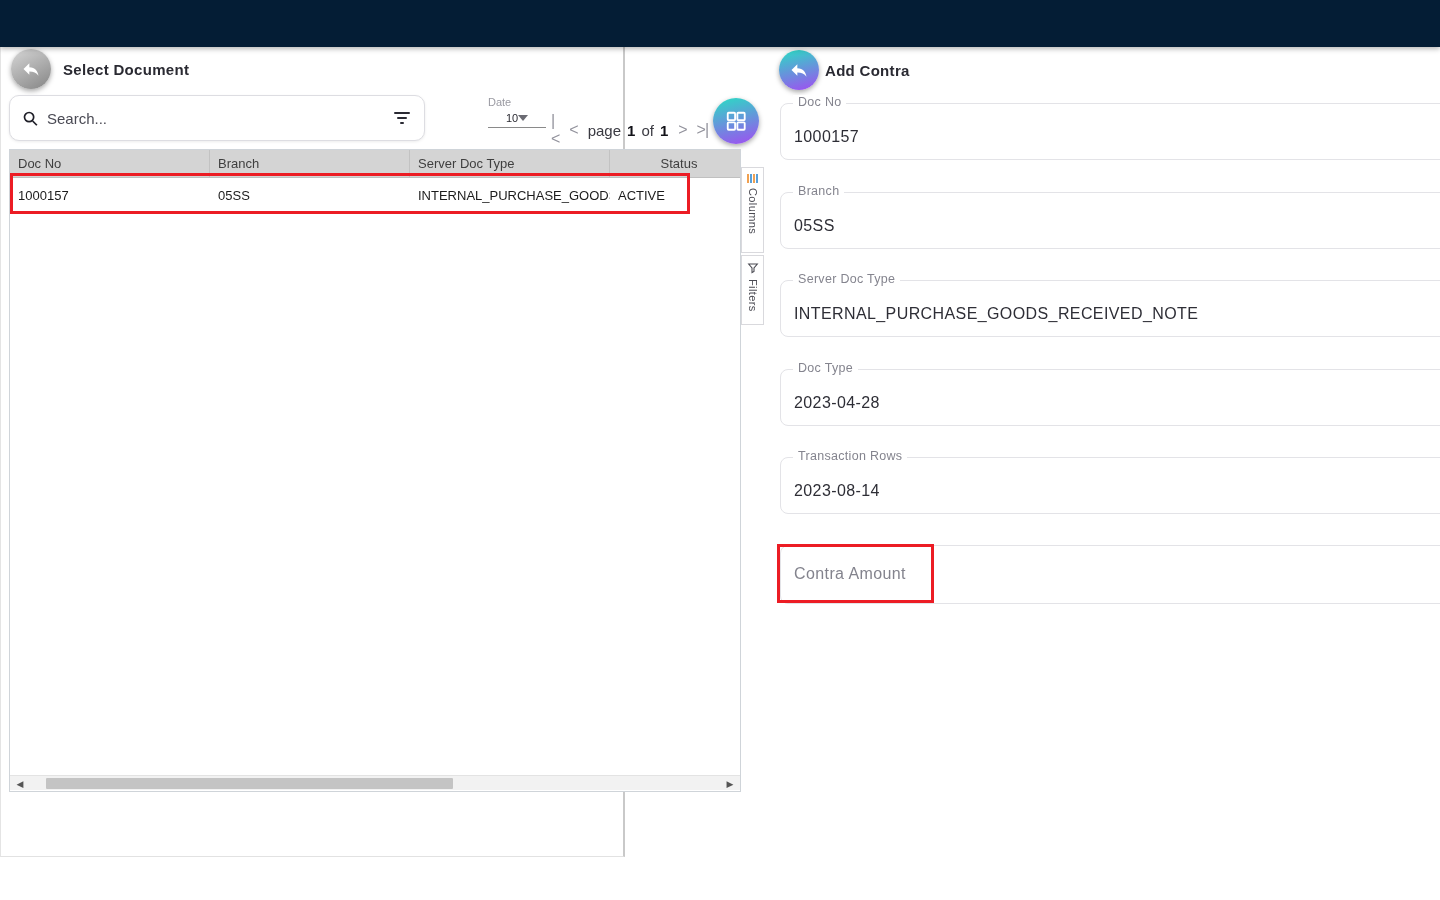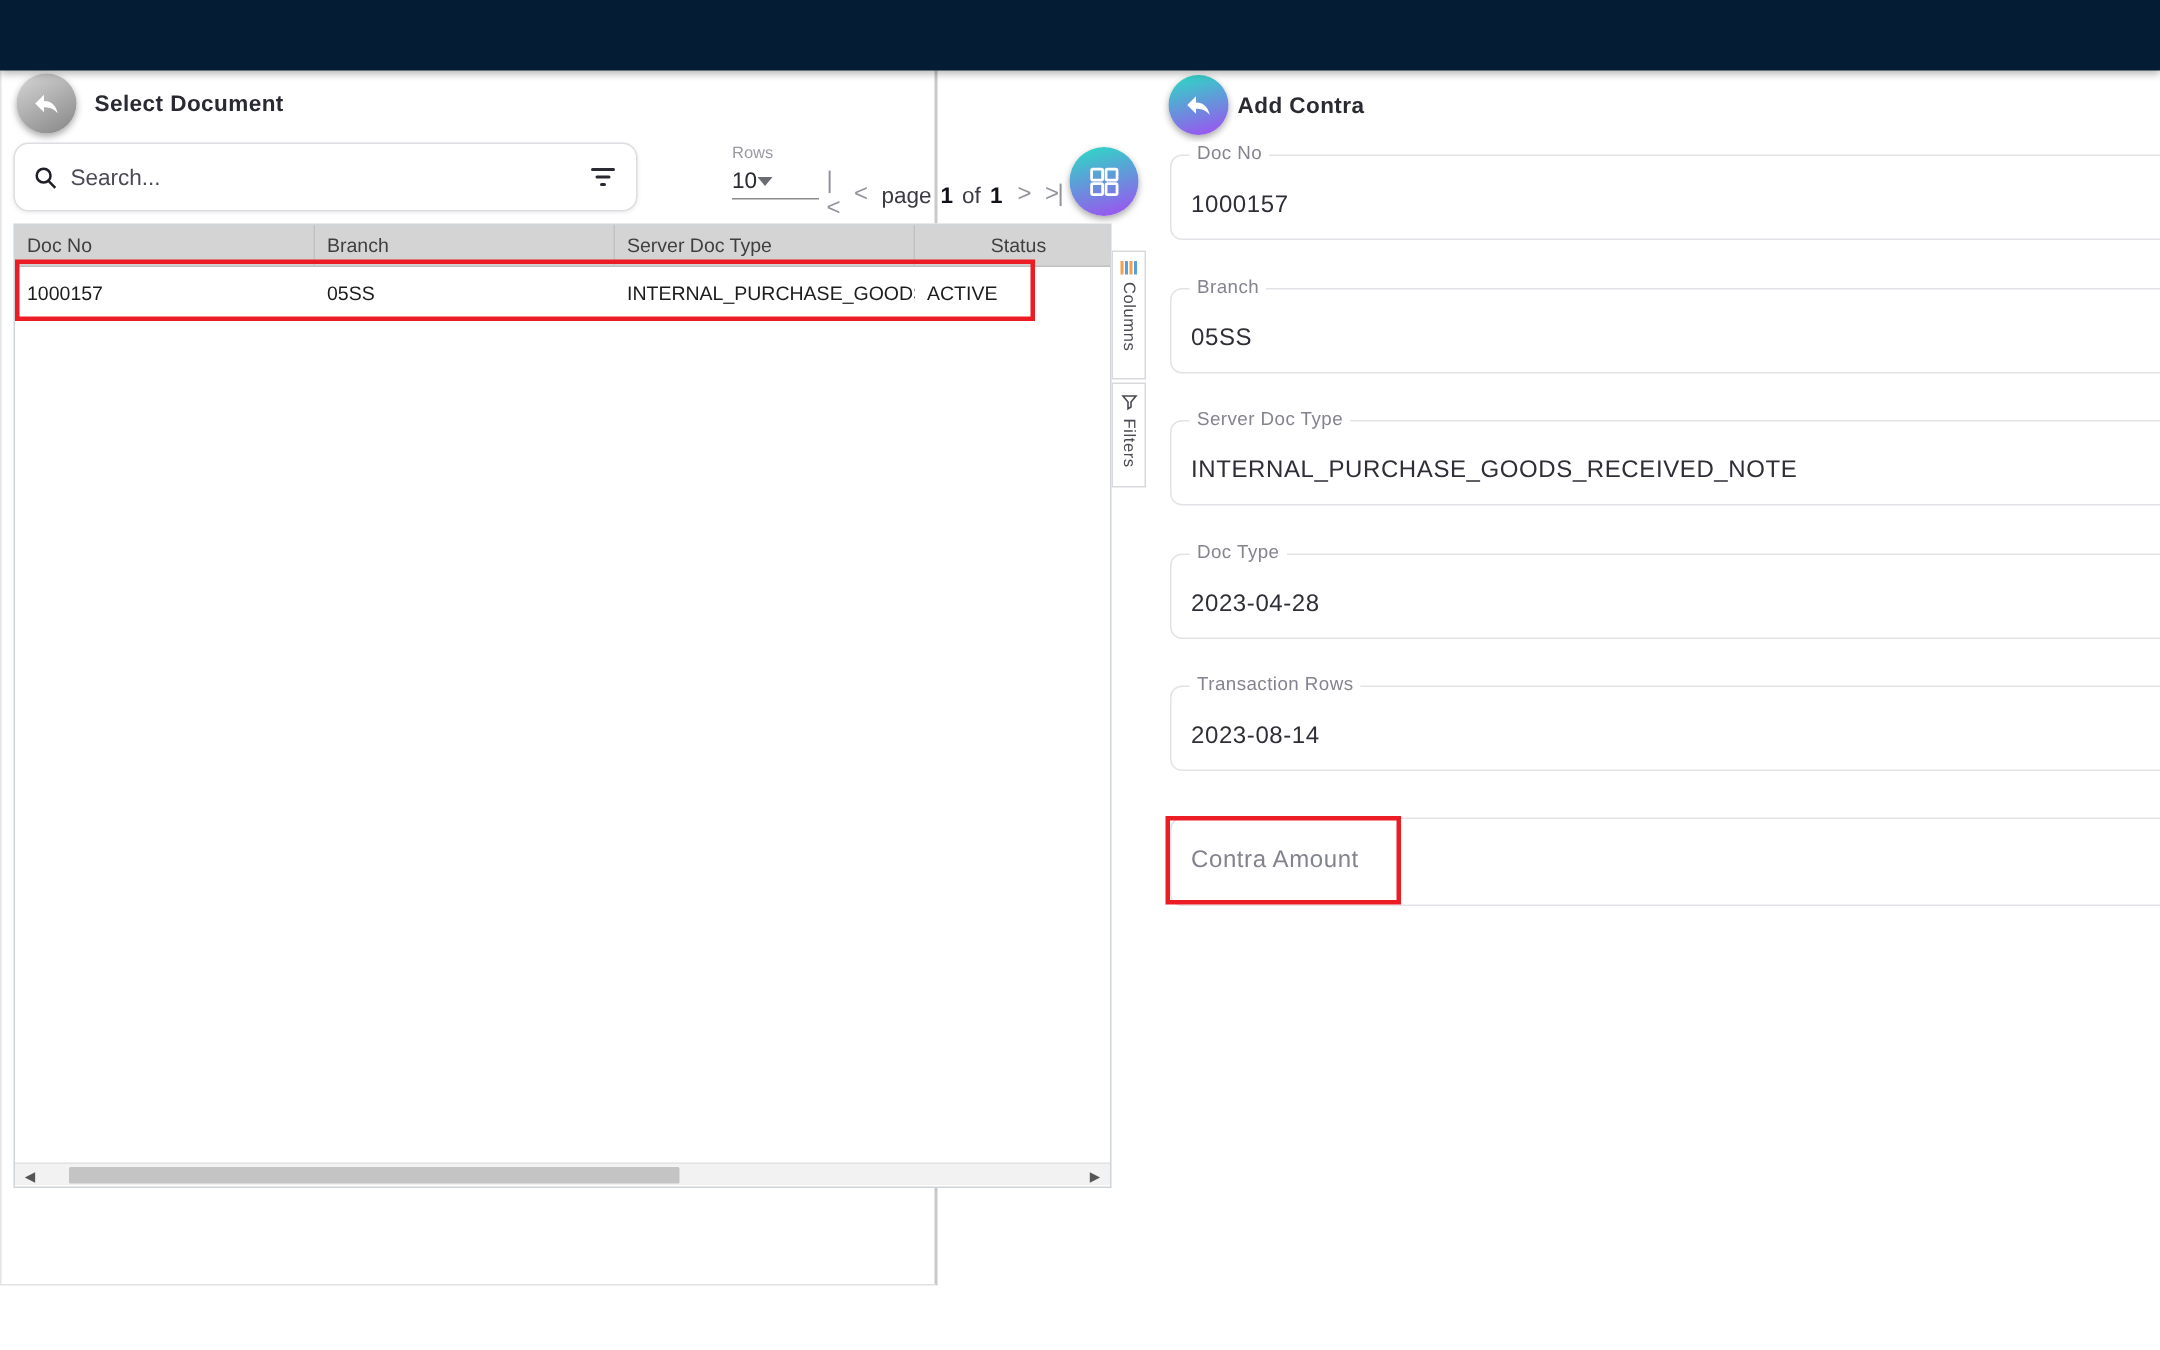--- a/index.html
+++ b/index.html
@@ -30,22 +30,22 @@
     font-family:"Liberation Sans",sans-serif; background:transparent; }
   .search-box input::placeholder { color:#4a4a54; opacity:1; }
   .search-ico { margin:0 8px 0 12px; display:flex; }
   .filter-ico { margin-right:14px; cursor:pointer; display:flex; flex-direction:column;
     align-items:center; gap:3px; }
   .filter-ico i { display:block; height:2px; background:#2a2a33; border-radius:1px; }
 
   .rows-ctl { position:absolute; left:487px; top:49px; width:58px; cursor:pointer;
     border-bottom:1px solid #8a8a8a; padding-bottom:3px; }
   .rows-label { font-size:11px; color:#9a9aa2; }
-  .rows-value { font-size:15px; color:#2a2a32; margin-top:4px; display:flex;
-    align-items:center; justify-content:flex-start; }
+  .rows-value { font-size:11px; color:#2a2a32; margin-top:4px; display:flex;
+    align-items:center; justify-content:center; }
   .caret-down { width:0; height:0; border-left:5px solid transparent;
     border-right:5px solid transparent; border-top:6px solid #6b6b73; }
 
   .pager { position:absolute; left:550px; top:68px; height:30px; display:flex;
     align-items:center; gap:10px; }
   .pg-ico { color:#92929c; font-size:16px; cursor:pointer; letter-spacing:-1px;
     user-select:none; }
   .pg-text { font-size:15px; color:#3a3a42; display:flex; gap:6px; align-items:center; }
   .pg-text b { color:#121218; }
 
@@ -123,21 +123,21 @@
     </span>
     <input type="text" placeholder="Search..." style="">
     <span class="filter-ico">
       <i style="width:16px;"></i>
         <i style="width:10px;"></i>
         <i style="width:4px;"></i>
     </span>
   </div>
 
   <div class="rows-ctl">
-    <div class="rows-label">Rows</div>
+    <div class="rows-label">Date</div>
     <div class="rows-value">
       <span>10</span>
       <span class="caret-down"></span>
     </div>
   </div>
 
   <div class="pager">
     <span class="pg-ico">|&lt;</span>
     <span class="pg-ico">&lt;</span>
     <span class="pg-text">

